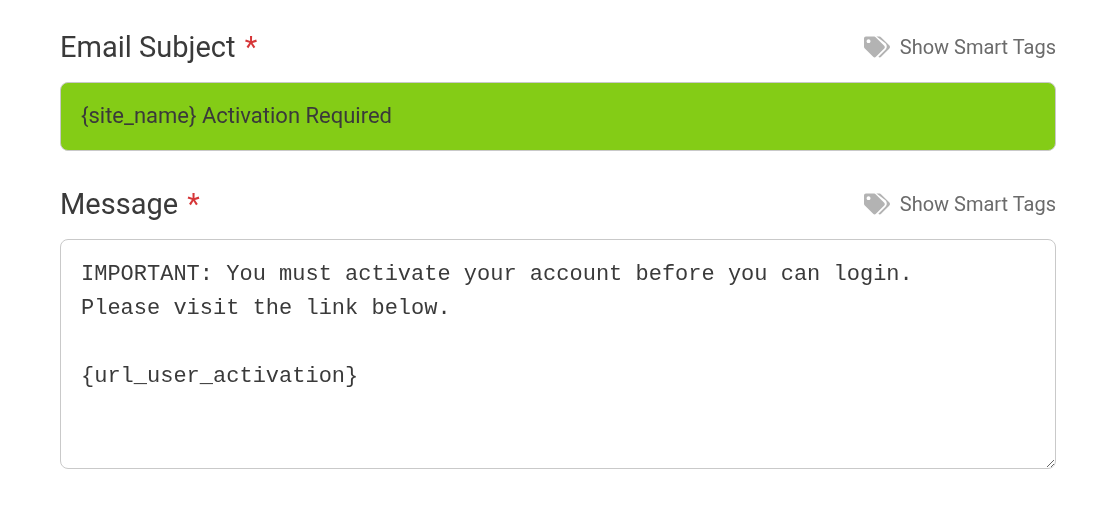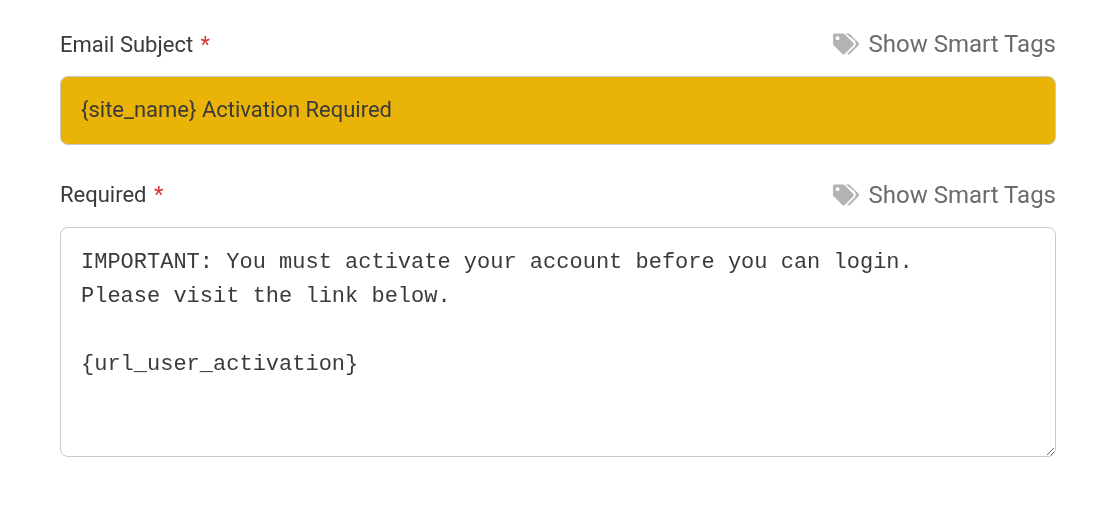--- a/index.html
+++ b/index.html
@@ -17,54 +17,54 @@
     .form-group {
       margin-bottom: 36px;
     }
     .form-header {
       display: flex;
       justify-content: space-between;
       align-items: center;
       margin-bottom: 18px;
     }
     .form-label {
-      font-size: 22px;
+      font-size: 29px;
       font-weight: 400;
       color: #3a3a3a;
     }
     .required {
       color: #d63638;
       margin-left: 2px;
     }
     .smart-tags-link {
       display: flex;
       align-items: center;
       gap: 10px;
       color: #6b6b6b;
-      font-size: 24px;
+      font-size: 20px;
       cursor: pointer;
       text-decoration: none;
     }
     .tag-icon {
       display: inline-flex;
       color: #b3b3b3;
     }
     .tag-icon svg {
       width: 26px;
       height: 26px;
     }
     .form-input {
       width: 100%;
       border: 1px solid #c9c9c9;
       border-radius: 8px;
       padding: 18px 20px;
       font-size: 22px;
       color: #3a3a3a;
       font-family: inherit;
-      background: #eab308;
+      background: #84cc16;
       line-height: 1.4;
     }
     .form-textarea {
       width: 100%;
       border: 1px solid #c9c9c9;
       border-radius: 8px;
       padding: 18px 20px;
       font-size: 22px;
       color: #3a3a3a;
       font-family: Liberation Mono, monospace;
@@ -92,21 +92,21 @@
       </span>
       <span>Show Smart Tags</span>
     </a>
   </div>
   <input type="text" class="form-input" value="{site_name} Activation Required" style="">
 </div>
 
 <div class="form-group">
   <div class="form-header">
     <div class="form-label">
-      <span>Required</span>
+      <span>Message</span>
       <span class="required">*</span>
     </div>
     <a class="smart-tags-link">
       <span class="tag-icon">
         <svg viewBox="0 0 640 512" fill="currentColor">
             <path d="M497.9 225.9L286.1 14.1A48 48 0 0 0 252.1 0H48C21.5 0 0 21.5 0 48v204.1a48 48 0 0 0 14.1 34l211.8 211.8c18.7 18.7 49.1 18.7 67.9 0l204.1-204.1c18.8-18.7 18.8-49.1 0-67.9zM112 160c-26.5 0-48-21.5-48-48s21.5-48 48-48 48 21.5 48 48-21.5 48-48 48zm513.9 133.8L421.8 497.9c-18.7 18.7-49.1 18.7-67.9 0l-.4-.4L527.5 323.5c21-21 32.6-49 32.6-78.7s-11.6-57.7-32.6-78.7L332.1 14.1A48 48 0 0 0 298.1 0h86.1a48 48 0 0 1 34 14.1l207.7 207.7c18.7 18.8 18.7 49.2 0 68z"></path>
           </svg>
       </span>
       <span>Show Smart Tags</span>
     </a>

